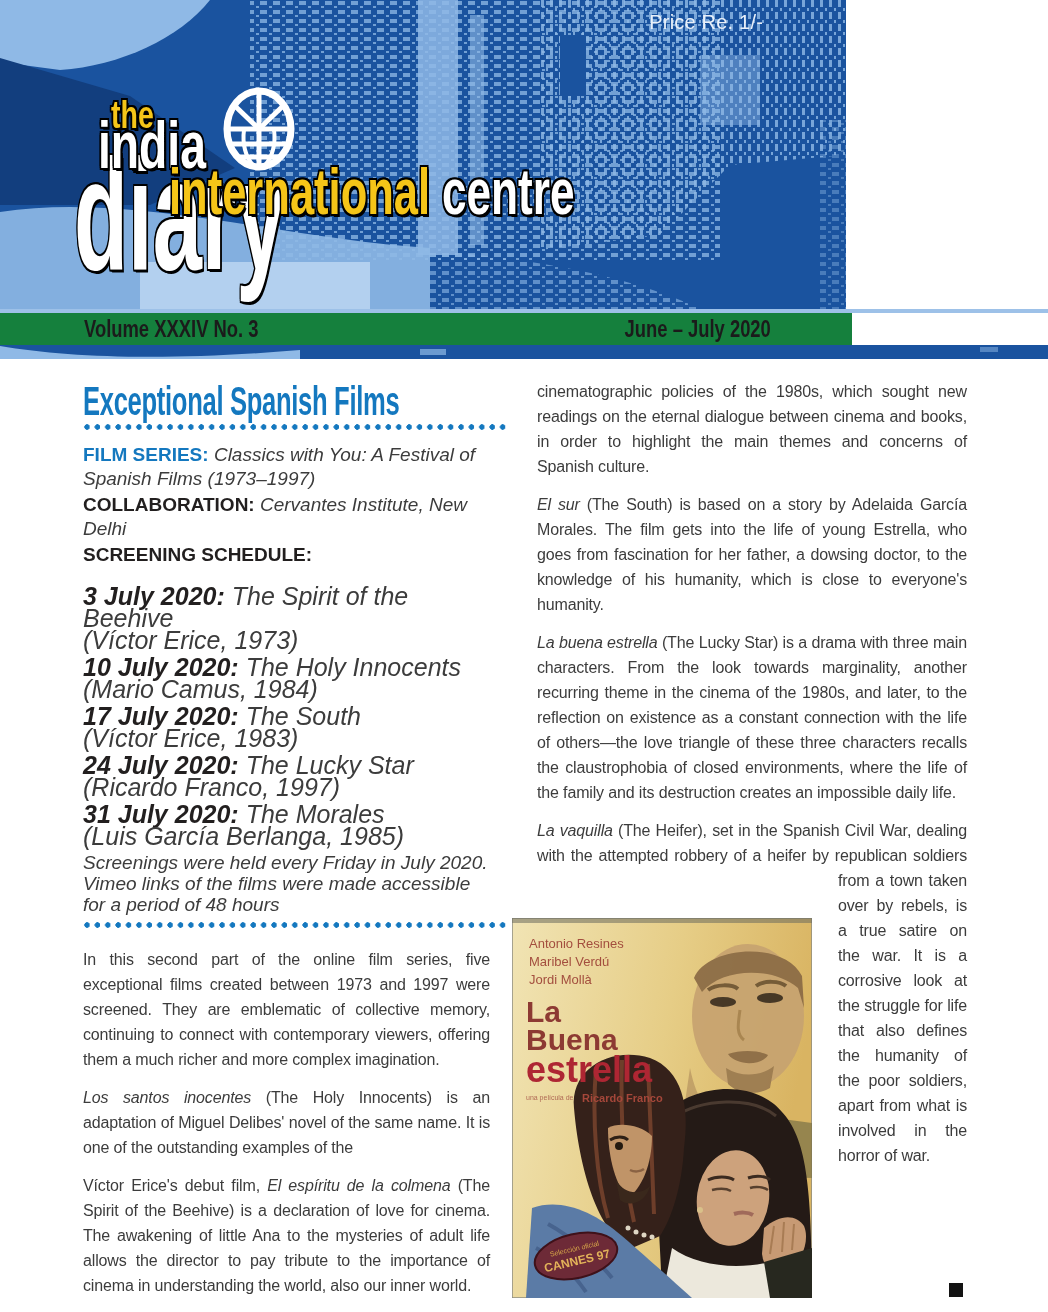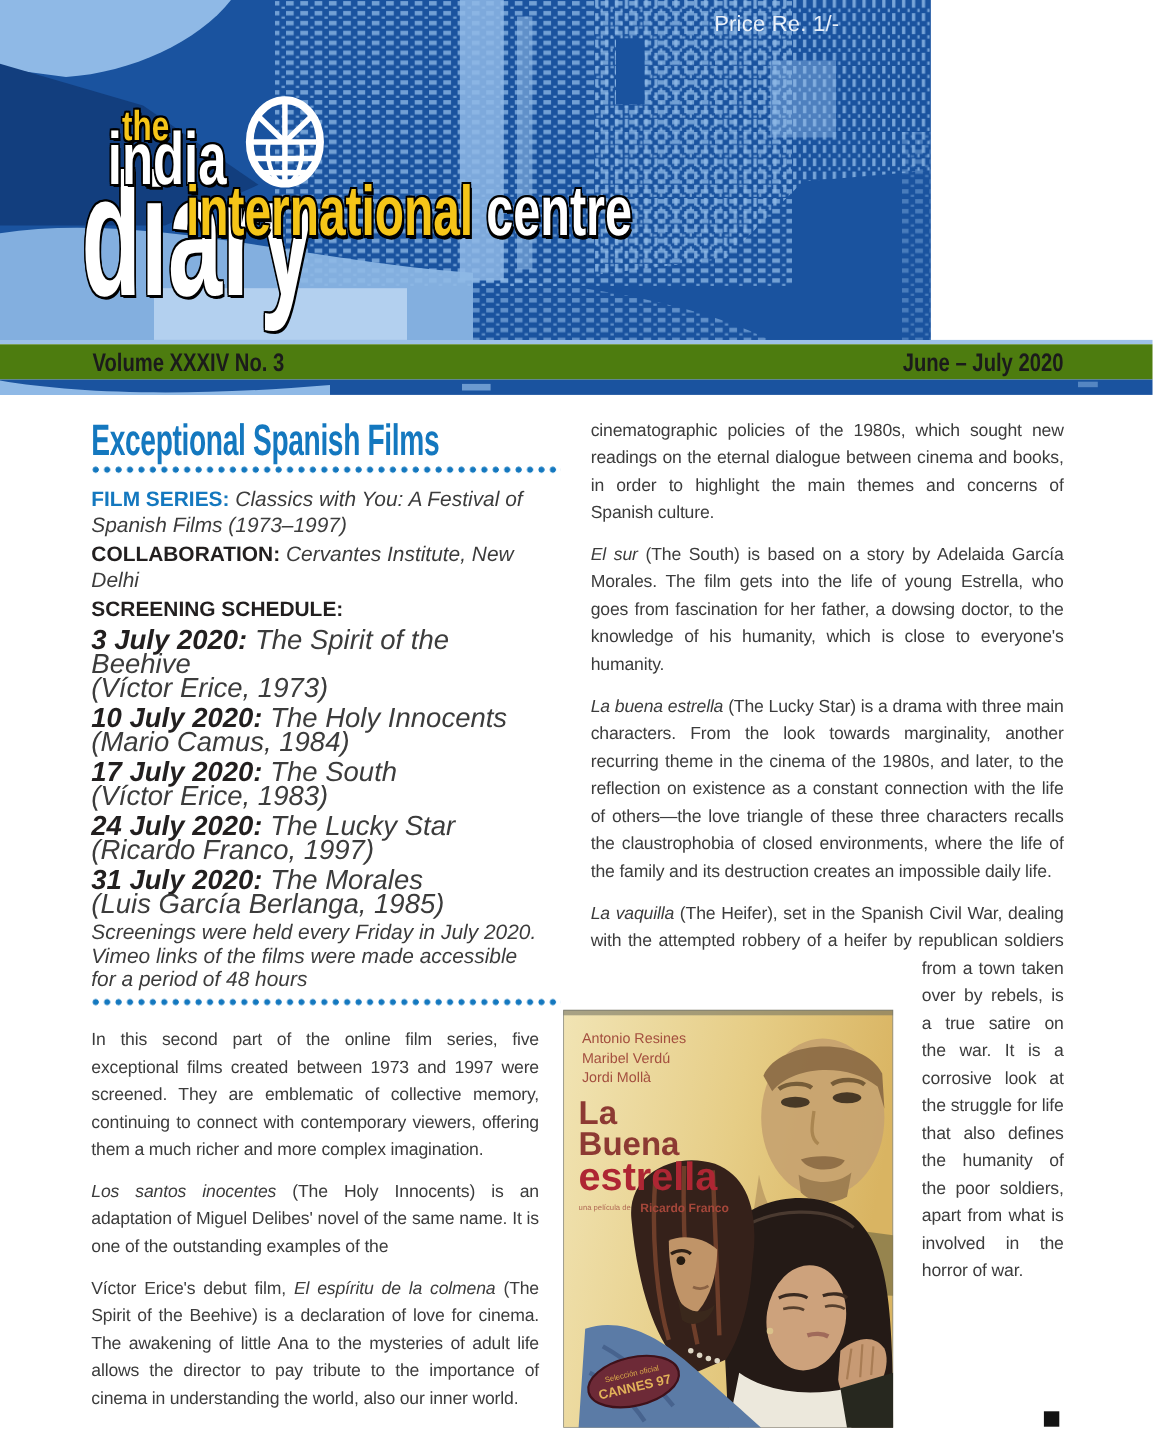--- a/index.html
+++ b/index.html
@@ -21,21 +21,21 @@
                  2px 0 0 #000, -2px 2px 0 #000, 0 2px 0 #000, 2px 2px 0 #000, 3px 3px 0 #000;
   }
   .logo-the          { left:111px; top:96px;  font-size:38px;  color:#f5c518; transform:scaleX(0.75); z-index:6; }
   .logo-india        { left:98px;  top:111px; font-size:67px;  color:#ffffff; transform:scaleX(0.69); z-index:5; }
   .logo-diary        { left:74px;  top:135px; font-size:158px; color:#ffffff; transform:scaleX(0.56); z-index:3; }
   .logo-international{ left:169px; top:160px; font-size:64px;  color:#f5c518; transform:scaleX(0.68); z-index:7; }
   .logo-centre       { left:442px; top:160px; font-size:64px;  color:#ffffff; transform:scaleX(0.69); z-index:7; }
   .globe { position:absolute; left:222px; top:86px; z-index:4; }
 
   .stripe-light { width:1048px; height:4px; background:#9dc1e8; }
-  .volume-band { position:relative; width:1048px; height:32px; background:#4d7c0f; }
+  .volume-band { position:relative; width:852px; height:32px; background:#15803d; }
   .volume-band .vol {
     position:absolute; left:84px; top:3px; font-size:23px; font-weight:600; color:#1b1b1b;
     transform:scaleX(0.8); transform-origin:left top; white-space:nowrap;
   }
   .volume-band .issue {
     position:absolute; right:81px; top:3px; font-size:23px; font-weight:600; color:#1b1b1b;
     transform:scaleX(0.8); transform-origin:right top; white-space:nowrap;
   }
   .band-blue { position:relative; width:1048px; height:14px; background:#1a539f; overflow:hidden; }
 
@@ -50,21 +50,21 @@
   .dotted {
     height:8px; width:427px; margin-bottom:12px;
     background-image:radial-gradient(circle at 4px 4px, #1478bf 2.5px, rgba(255,255,255,0) 3px);
     background-size:10.4px 8px; background-repeat:repeat-x;
   }
   .dotted.second { margin-top:6px; margin-bottom:18px; }
 
   .info-row { font-size:19px; line-height:24px; color:#3c3c3c; margin-bottom:2px; font-style:italic; }
   .label-blue { color:#1478bf; font-weight:bold; font-style:normal; }
   .label-dark { color:#221f1f; font-weight:bold; font-style:normal; }
-  .sched-heading { font-size:19px; line-height:24px; color:#221f1f; font-weight:bold; margin-bottom:4px; }
+  .sched-heading { font-size:19px; line-height:24px; color:#221f1f; font-weight:bold; margin-bottom:18px; }
   .sched-item { font-size:25px; line-height:22px; margin-bottom:5px; color:#3c3c3c; font-style:italic; }
   .sched-item .date { font-weight:bold; color:#221f1f; }
   .note { font-size:19px; line-height:21px; font-style:italic; color:#3c3c3c; margin-top:2px; }
 
   .body-p {
     font-size:16px; line-height:25px; color:#3c3c3c; text-align:justify;
     letter-spacing:-0.15px; margin-bottom:13px;
   }
   .body-p:last-child { margin-bottom:0; }
   .wrap-spacer { float:left; width:301px; height:400px; }

